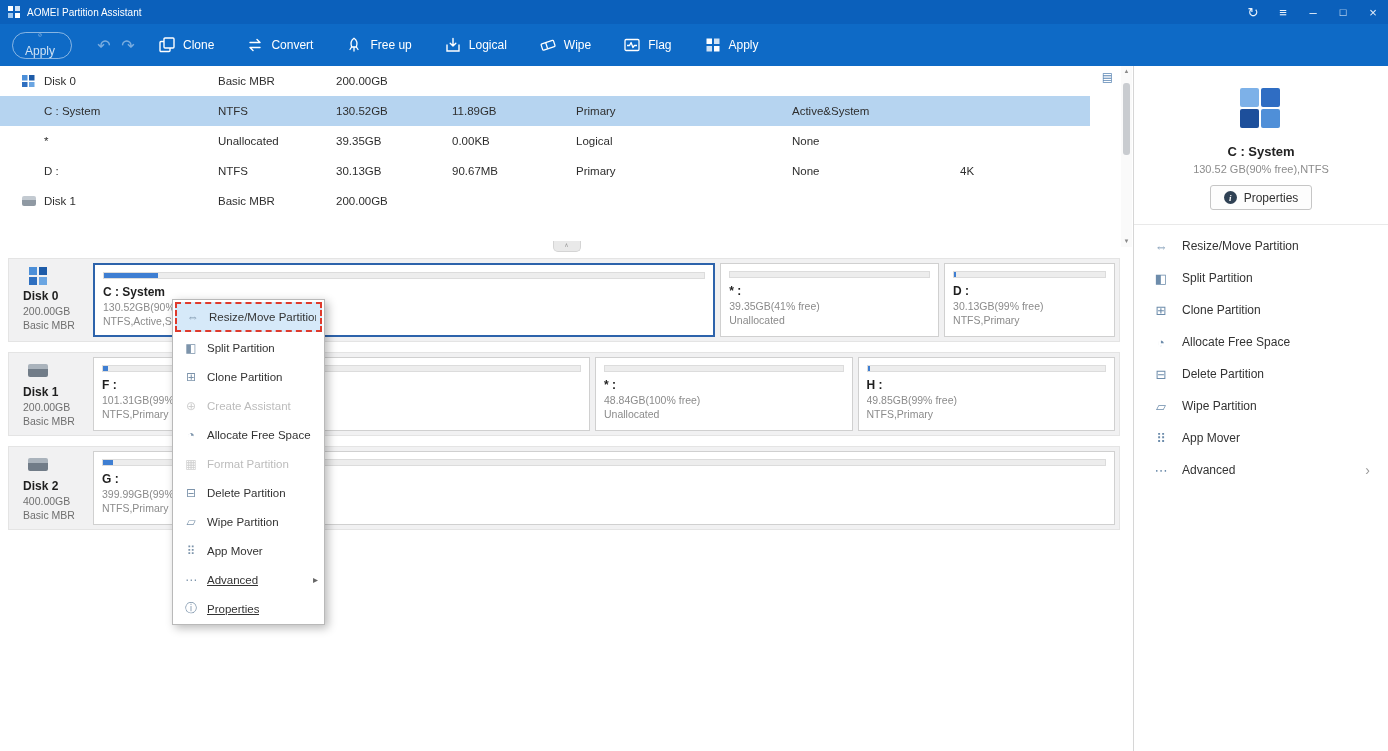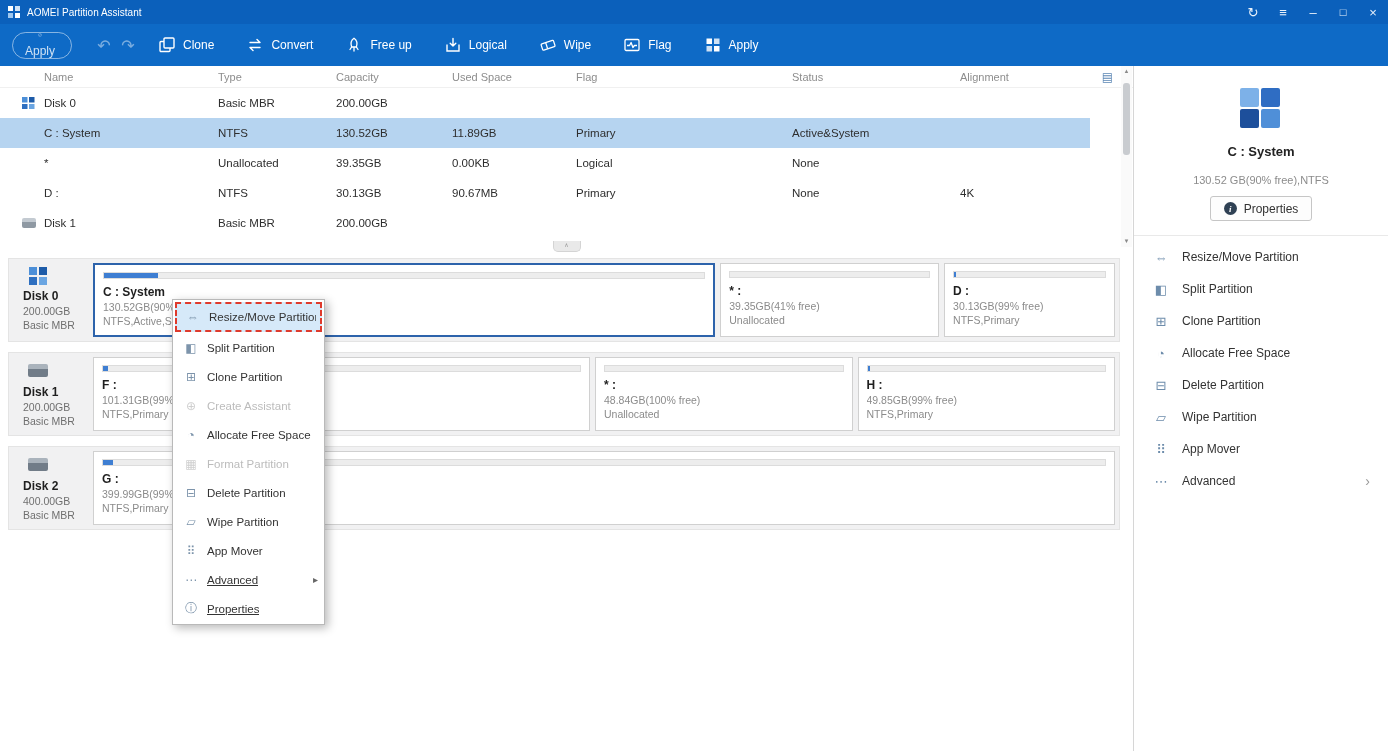--- a/index.html
+++ b/index.html
@@ -98,21 +98,21 @@
 
   
   .sel-head{text-align:center;}
   .sel-ico{width:46px;height:44px;margin:8px auto 12px;position:relative;}
   .sq{position:absolute;width:19px;height:19px;border-radius:2px;}
   .sq.a{left:2px;top:0;background:#7db1e8;} .sq.b{left:23px;top:0;background:#2f6dc3;}
   .sq.c{left:2px;top:21px;background:#1d4f9b;} .sq.d{left:23px;top:21px;background:#4f8fd8;}
   .sel-shadow{position:absolute;left:3px;bottom:-5px;width:42px;height:9px;background:#dfe4e9;
     border-radius:50%;z-index:-1;}
   .sel-title{font-size:13px;color:#222;font-weight:bold;}
-  .sel-sub{font-size:11px;color:#8c8c8c;margin-top:15px;}
+  .sel-sub{font-size:11px;color:#8c8c8c;margin-top:4px;}
   .props-btn{display:inline-flex;align-items:center;gap:7px;margin-top:10px;height:25px;
     padding:0 13px;border:1px solid #c6c6c6;border-radius:3px;background:#fdfdfd;font-size:12px;color:#333;}
   .info-dot{width:13px;height:13px;border-radius:50%;background:#2f4154;color:#fff;
     font-size:9px;font-weight:bold;display:flex;align-items:center;justify-content:center;
     font-style:italic;font-family:"Liberation Serif",serif;}
   .sb-divider{border-top:1px solid #e9e9e9;margin:14px 0 5px;}
   .sb-item{height:32px;display:flex;align-items:center;gap:13px;padding:0 18px 0 19px;
     font-size:12px;color:#333;}
   .sb-item .micon{width:16px;flex:none;font-size:13px;color:#6d8cab;text-align:center;}
   .sb-chevron{margin-left:auto;color:#9a9a9a;font-size:14px;}
@@ -193,29 +193,20 @@
       <rect x="10" y="10" width="5.5" height="5.5" fill="#fff"></rect>
     </svg>
     <span>Apply</span>
   </button>
 </div>
 
 <div class="content">
   <div class="main">
 
     <div class="table">
-      <div class="thead">
-          <span class="hcol col-name">Name</span>
-          <span class="hcol col-type">Type</span>
-          <span class="hcol col-cap">Capacity</span>
-          <span class="hcol col-used">Used Space</span>
-          <span class="hcol col-flag">Flag</span>
-          <span class="hcol col-status">Status</span>
-          <span class="hcol col-align">Alignment</span>
-        </div>
       <span class="head-cfg">▤</span>
       <div>
           <div class="trow">
             <span class="cell col-name"><span class="ico-squares"></span><span>Disk 0</span></span>
             <span class="cell col-type">Basic MBR</span>
             <span class="cell col-cap">200.00GB</span>
             <span class="cell col-used"></span>
             <span class="cell col-flag"></span>
             <span class="cell col-status"></span>
             <span class="cell col-align"></span>

